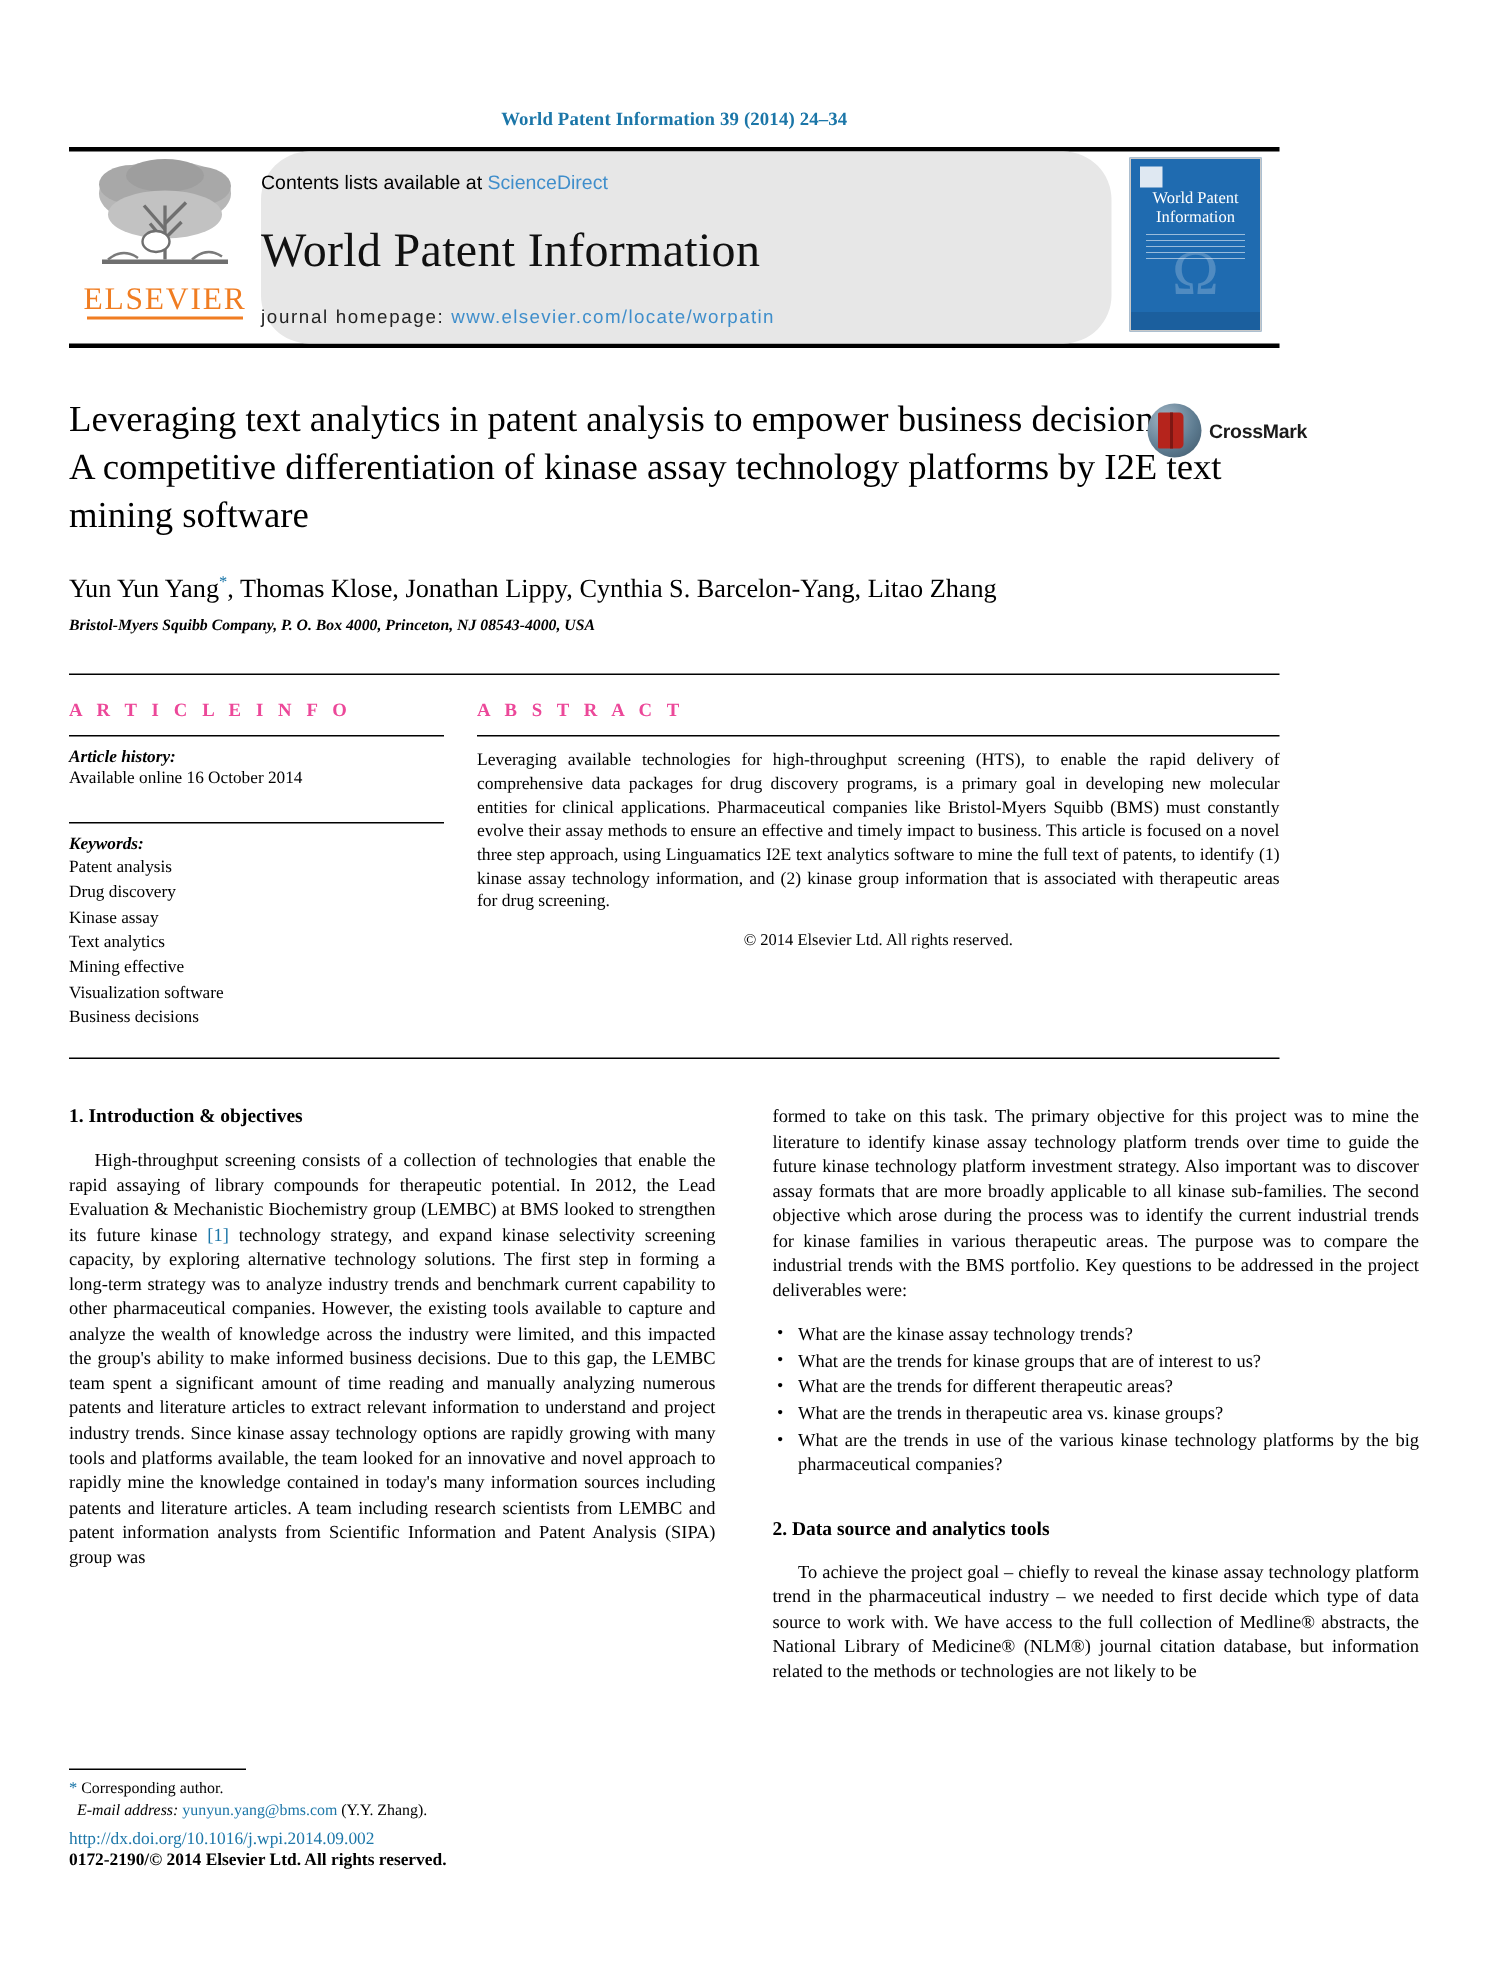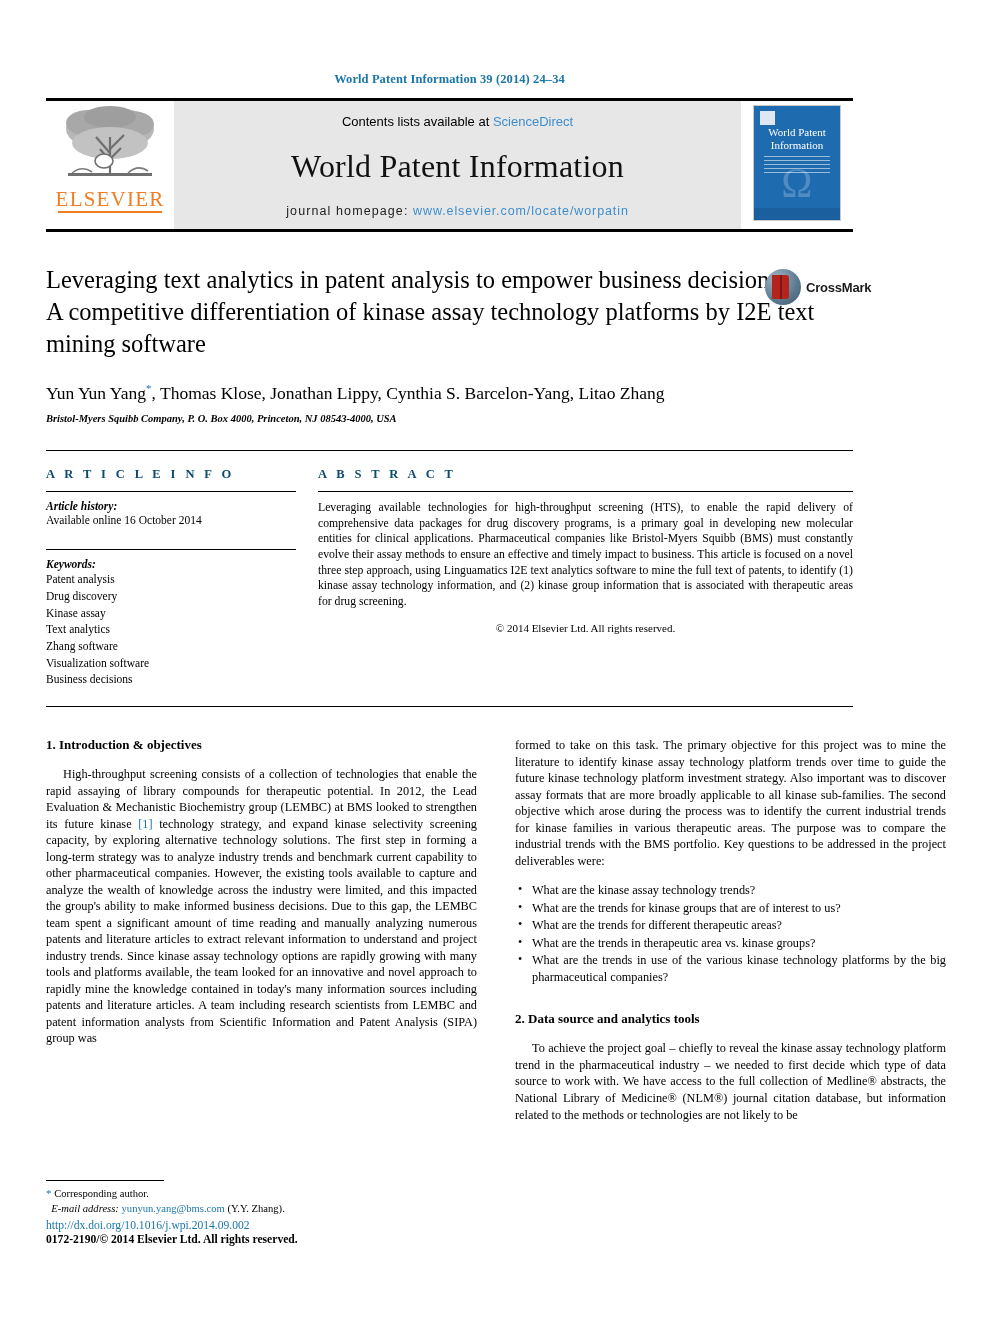--- a/index.html
+++ b/index.html
@@ -67,24 +67,25 @@
     width: 104px;
     height: 2px;
     background: #f07d22;
     margin-top: 1px;
   }
   .banner-cell {
     flex: 1 1 auto;
     background: #e7e7e7;
     display: flex;
     flex-direction: column;
-    align-items: center;
+    align-items: flex-start;
     justify-content: space-between;
     padding: 13px 0 11px 0;
     box-sizing: border-box;
+    border-radius: 32px;
   }
   .contents-line {
     font-family: "Liberation Sans", sans-serif;
     font-size: 13px;
     color: #000;
   }
   .contents-line .sd {
     color: #3f8ecb;
   }
   .journal-title {
@@ -253,21 +254,21 @@
     box-sizing: border-box;
   }
   .col-abstract {
     flex: 1 1 auto;
   }
   .sect-label {
     font-family: "Liberation Serif", serif;
     font-weight: bold;
     font-size: 12.5px;
     letter-spacing: 3.4px;
-    color: #0c4a6e;
+    color: #ec4899;
     margin-bottom: 9px;
   }
   .thin-rule {
     border-top: 1px solid #000;
     margin-bottom: 8px;
   }
   .info-head {
     font-family: "Liberation Serif", serif;
     font-style: italic;
     font-weight: bold;
@@ -501,21 +502,21 @@
       <div class="info-text">Available online 16 October 2014</div>
 
       <div class="kw-block">
         <div class="thin-rule"></div>
         <div class="info-head">Keywords:</div>
         <ul class="kw-list">
           <li>Patent analysis</li>
           <li>Drug discovery</li>
           <li>Kinase assay</li>
           <li>Text analytics</li>
-          <li>Zhang software</li>
+          <li>Mining effective</li>
           <li>Visualization software</li>
           <li>Business decisions</li>
         </ul>
       </div>
     </div>
 
     <div class="col-abstract">
       <div class="sect-label">A B S T R A C T</div>
       <div class="thin-rule"></div>
       <p class="abstract-text">Leveraging available technologies for high-throughput screening (HTS), to enable the rapid delivery of comprehensive data packages for drug discovery programs, is a primary goal in developing new molecular entities for clinical applications. Pharmaceutical companies like Bristol-Myers Squibb (BMS) must constantly evolve their assay methods to ensure an effective and timely impact to business. This article is focused on a novel three step approach, using Linguamatics I2E text analytics software to mine the full text of patents, to identify (1) kinase assay technology information, and (2) kinase group information that is associated with therapeutic areas for drug screening.</p>

